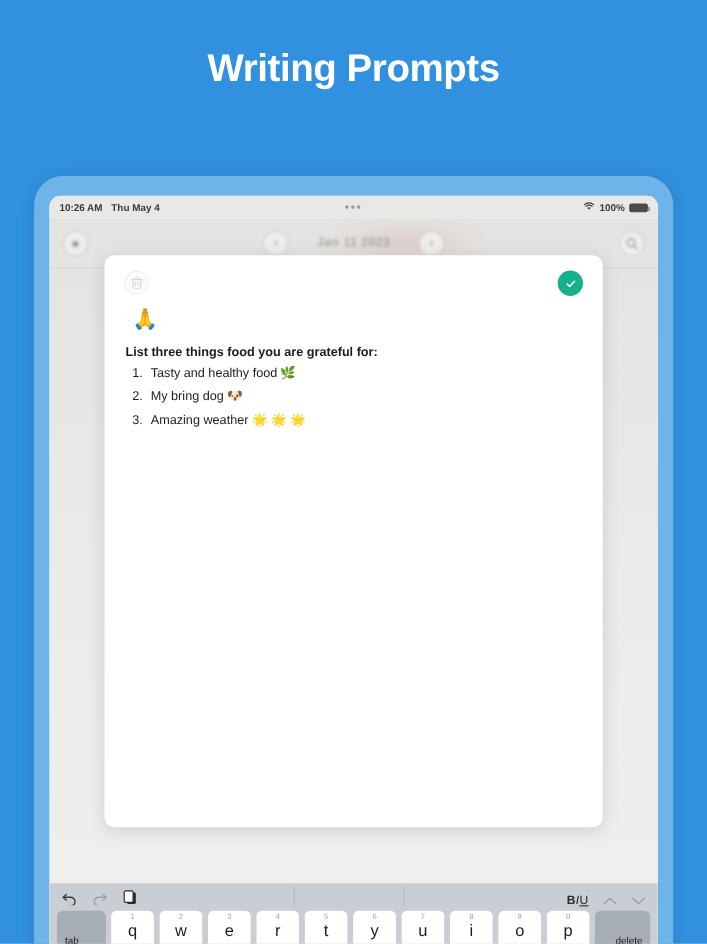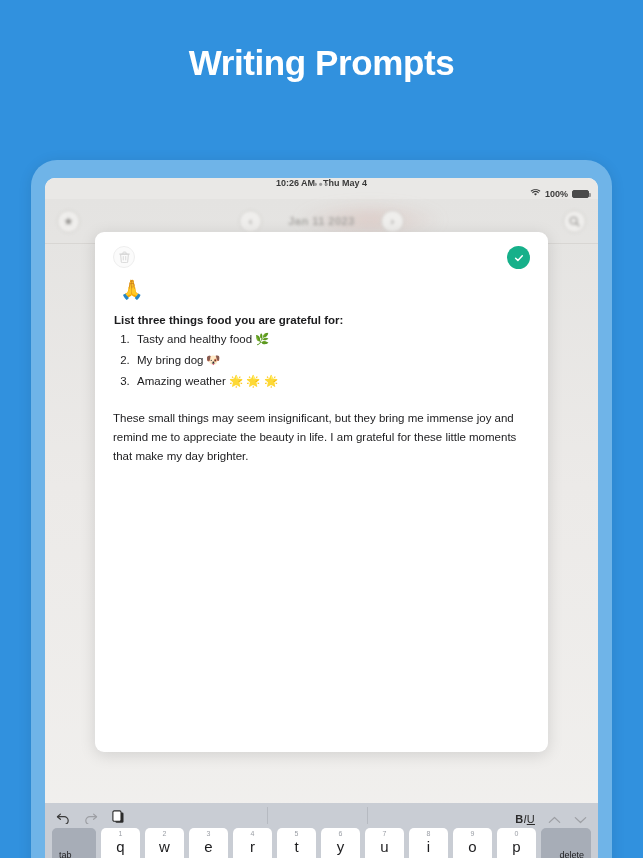--- a/index.html
+++ b/index.html
@@ -34,21 +34,21 @@
     border-radius: 10px;
     overflow: hidden;
   }
 
   
   .statusbar {
     position: relative; height: 21px; width: 100%;
     background: #e9e8e6;
     display: flex; align-items: center;
     padding: 0 9px;
-    font-size: 9px; color: #3a3a3a; font-weight: bold; flex-direction: column;
+    font-size: 9px; color: #3a3a3a; font-weight: bold;
   }
   .sb-left { display: flex; gap: 8px; align-items: center; }
   .sb-center {
     position: absolute; left: 0; right: 0; text-align: center;
     font-size: 11px; letter-spacing: 1.5px; color: #9a9a9a;
   }
   .sb-right {
     margin-left: auto; display: flex; align-items: center; gap: 4px;
     position: relative; z-index: 2;
   }
@@ -266,21 +266,20 @@
         </div>
 
         <div class="prompt-line">List three things food you are grateful for:</div>
 
         <ol class="grat-list">
           <li>Tasty and healthy food 🌿</li>
           <li>My bring dog 🐶</li>
           <li>Amazing weather 🌟 🌟 🌟</li>
         </ol>
 
-        <div class="note-para">These small things may seem insignificant, but they bring me immense joy and remind me to appreciate the beauty in life. I am grateful for these little moments that make my day brighter.</div>
       </div>
 
       <div class="editor-bar">
         <div class="templates-btn">
           <span>✍️</span>
           <span>Templates</span>
         </div>
         <div class="editor-right">
           <div class="pill">
             <span>

